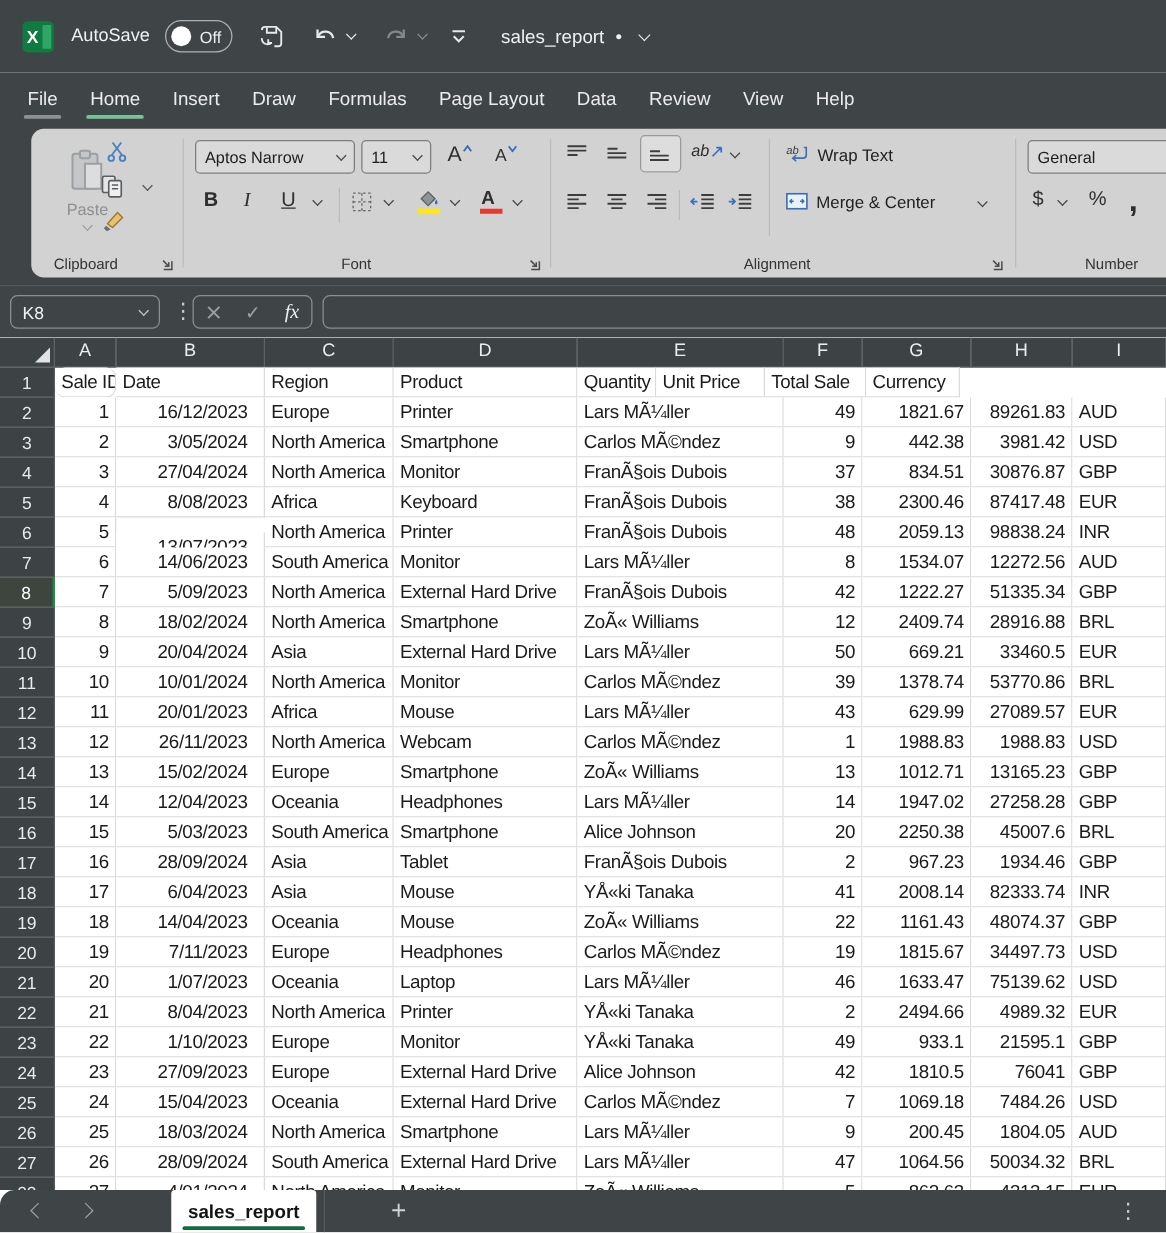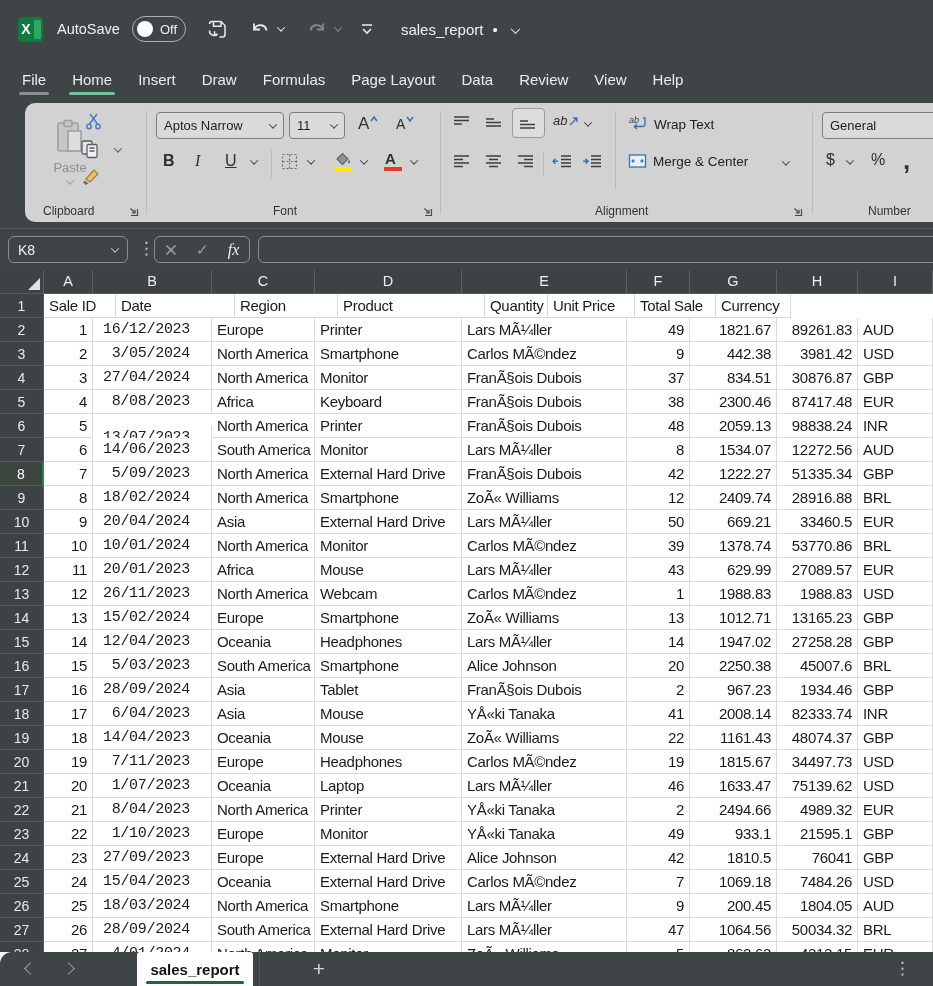--- a/index.html
+++ b/index.html
@@ -78,21 +78,21 @@
   .grid-row{display:flex;height:24px;}
   .row-hdr{width:44px;flex:none;background:#3d4245;color:#e9eaea;font-size:14px;display:flex;
            align-items:center;justify-content:center;border-bottom:1px solid #565b5e;
            border-right:1px solid #565b5e;box-sizing:border-box;}
   .row-hdr.sel{background:#3c463f;border-right:2px solid #1f8a50;color:#fff;}
   .cell{flex:none;box-sizing:border-box;height:24px;line-height:23px;border-right:1px solid #dadada;
         border-bottom:1px solid #dadada;background:#fff;color:#1b1b1b;font-size:15px;
         letter-spacing:-0.3px;overflow:hidden;white-space:nowrap;}
   .cell.left{padding-left:5px;text-align:left;}
   .cell.right{padding-right:5px;text-align:right;}
-  .cell.date-col{padding-right:21px;font-family:Liberation Mono, monospace;}
+  .cell.date-col{padding-right:13px;}
   
   #tabbar{position:absolute;left:0;top:952px;width:933px;height:34px;background:#3f4446;
           border-top-left-radius:12px;z-index:5;}
   .nav-chev{position:absolute;top:12px;width:8px;height:8px;border-left:1.8px solid #9ba0a3;
             border-bottom:1.8px solid #9ba0a3;}
   .nav-prev{left:26px;transform:rotate(45deg);}
   .nav-next{left:64px;transform:rotate(-135deg);}
   .sheet-tab{position:absolute;left:137px;top:0;width:116px;height:34px;background:#fff;
              border-radius:3px 3px 0 0;display:flex;align-items:center;justify-content:center;
              font-size:15px;font-weight:600;color:#141414;}
@@ -415,21 +415,21 @@
         <div class="col-hdr" style="width: 147px;">D</div>
         <div class="col-hdr" style="width: 165px;">E</div>
         <div class="col-hdr" style="width: 63px;">F</div>
         <div class="col-hdr" style="width: 87px;">G</div>
         <div class="col-hdr" style="width: 81px;">H</div>
         <div class="col-hdr" style="width: 75px;">I</div>
       </div>
     <div>
         <div class="grid-row">
           <div class="row-hdr">1</div>
-          <div class="cell left" style="width: 72px;">Sale ID</div>
+          <div class="cell left" style="width: 49px; border-radius: 8px;">Sale ID</div>
           <div class="cell left" style="width: 119px;">Date</div>
           <div class="cell left" style="width: 103px;">Region</div>
           <div class="cell left" style="width: 147px;">Product</div>
           <div class="cell left" style="width: 63px;">Quantity</div>
           <div class="cell left" style="width: 87px;">Unit Price</div>
           <div class="cell left" style="width: 81px;">Total Sale</div>
           <div class="cell left" style="width: 75px;">Currency</div>
         </div>
         <div class="grid-row">
           <div class="row-hdr">2</div>

